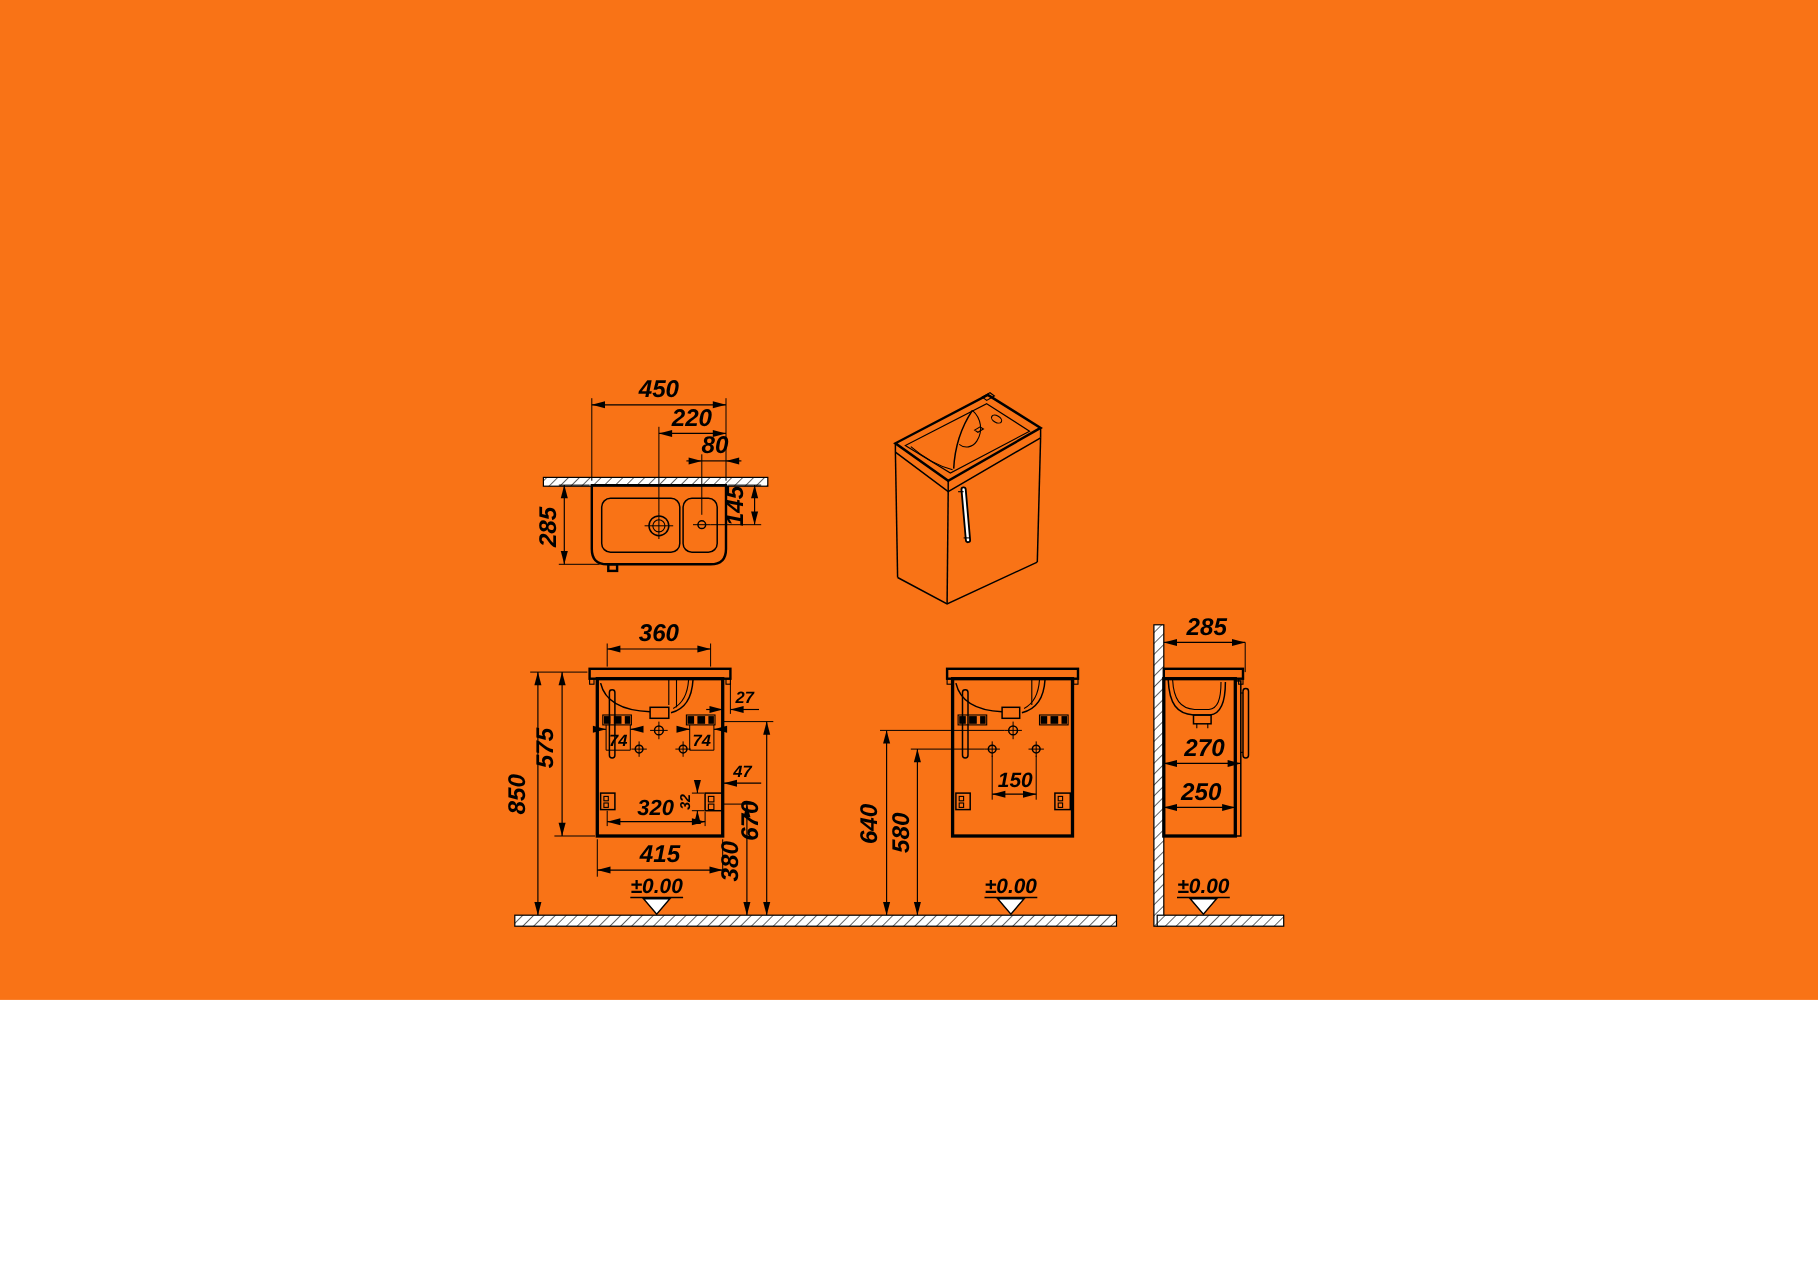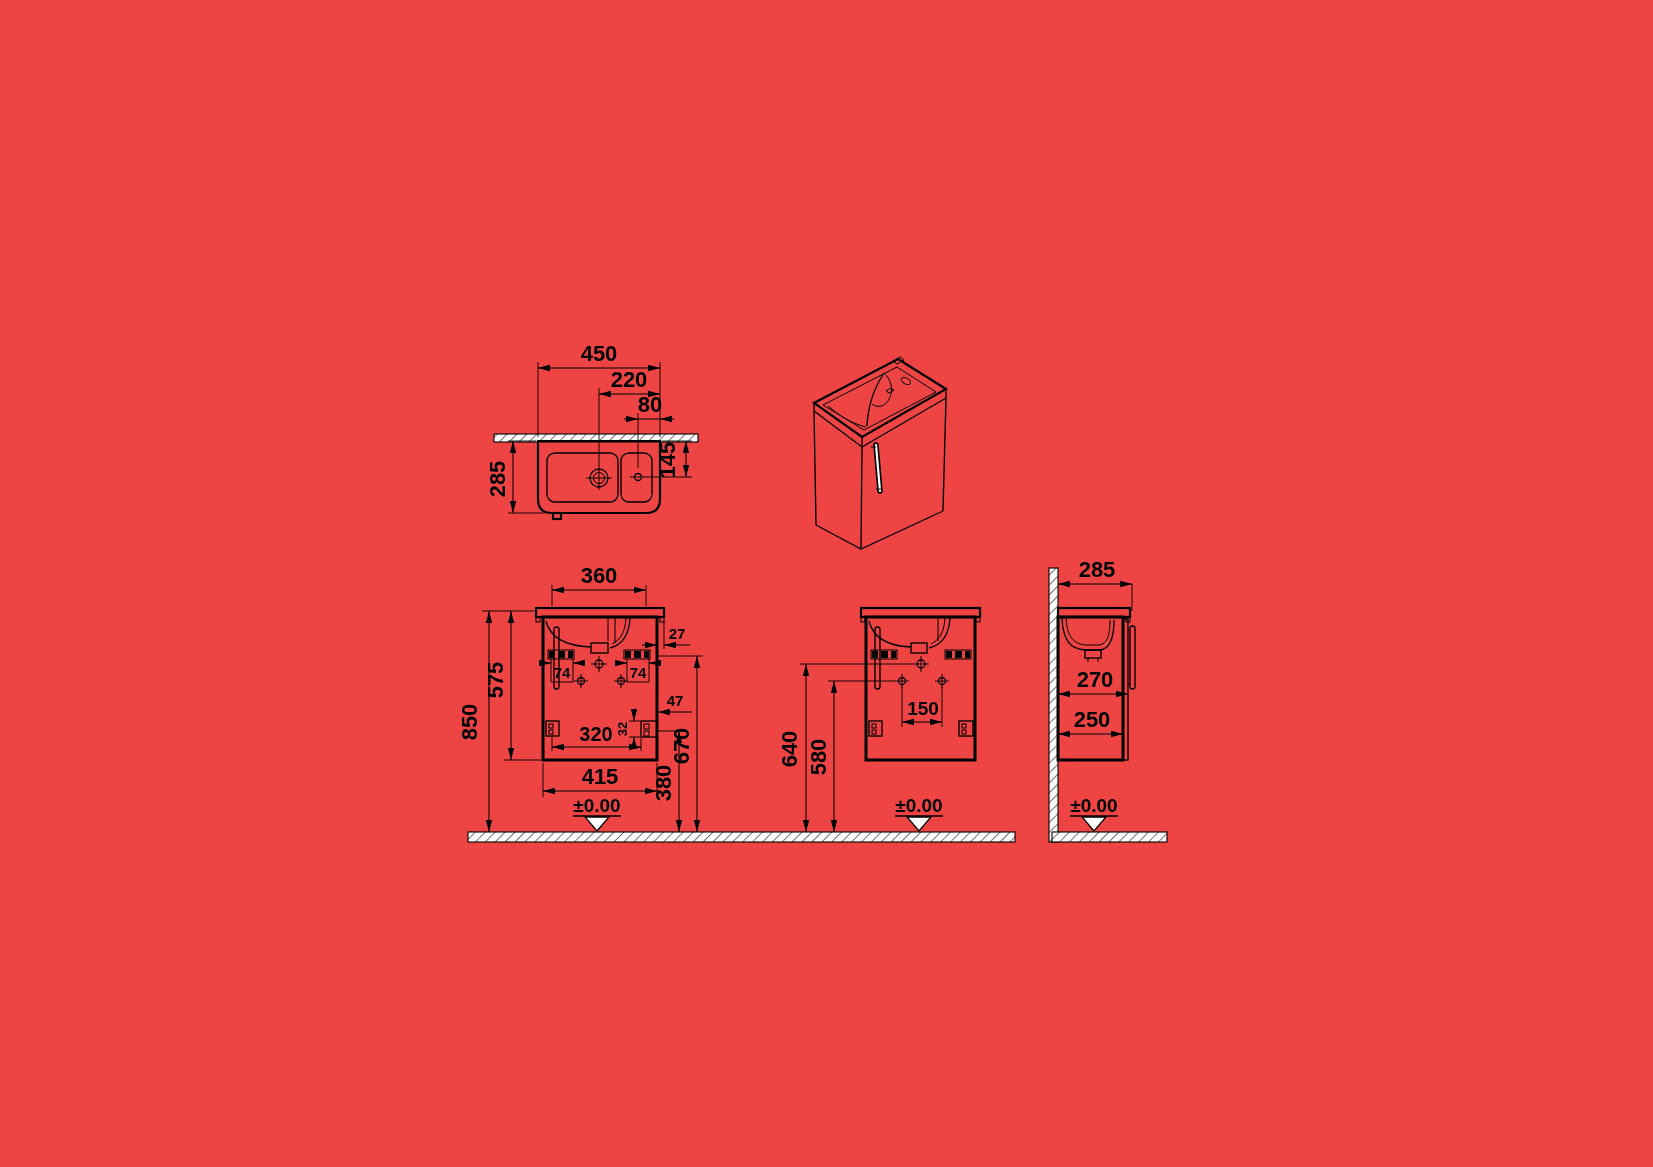--- a/index.html
+++ b/index.html
@@ -1,16 +1,16 @@
 <!DOCTYPE html>
 <html><head>
 <meta charset="utf-8">
 <style>
   html,body{margin:0;padding:0;background:#fff;}
-  .canvas{position:relative;width:1653px;height:1167px;background:#ef4444;overflow:hidden;}
+  .canvas{position:relative;width:1653px;height:909px;background:#f97316;overflow:hidden;font-style:italic;}
   svg{position:absolute;left:0;top:0;}
   svg text{fill:#000;font-family:"Liberation Sans",sans-serif;font-weight:bold;text-anchor:middle;}
   .t22{font-size:22px;}
   .t20{font-size:20px;}
   .t19{font-size:19px;}
   .t15{font-size:15px;}
   .t13{font-size:13px;}
   .thick{stroke:#000;stroke-width:3;fill:none;}
   .med{stroke:#000;stroke-width:2.2;fill:none;}
   .thin{stroke:#000;stroke-width:1.35;fill:none;}

